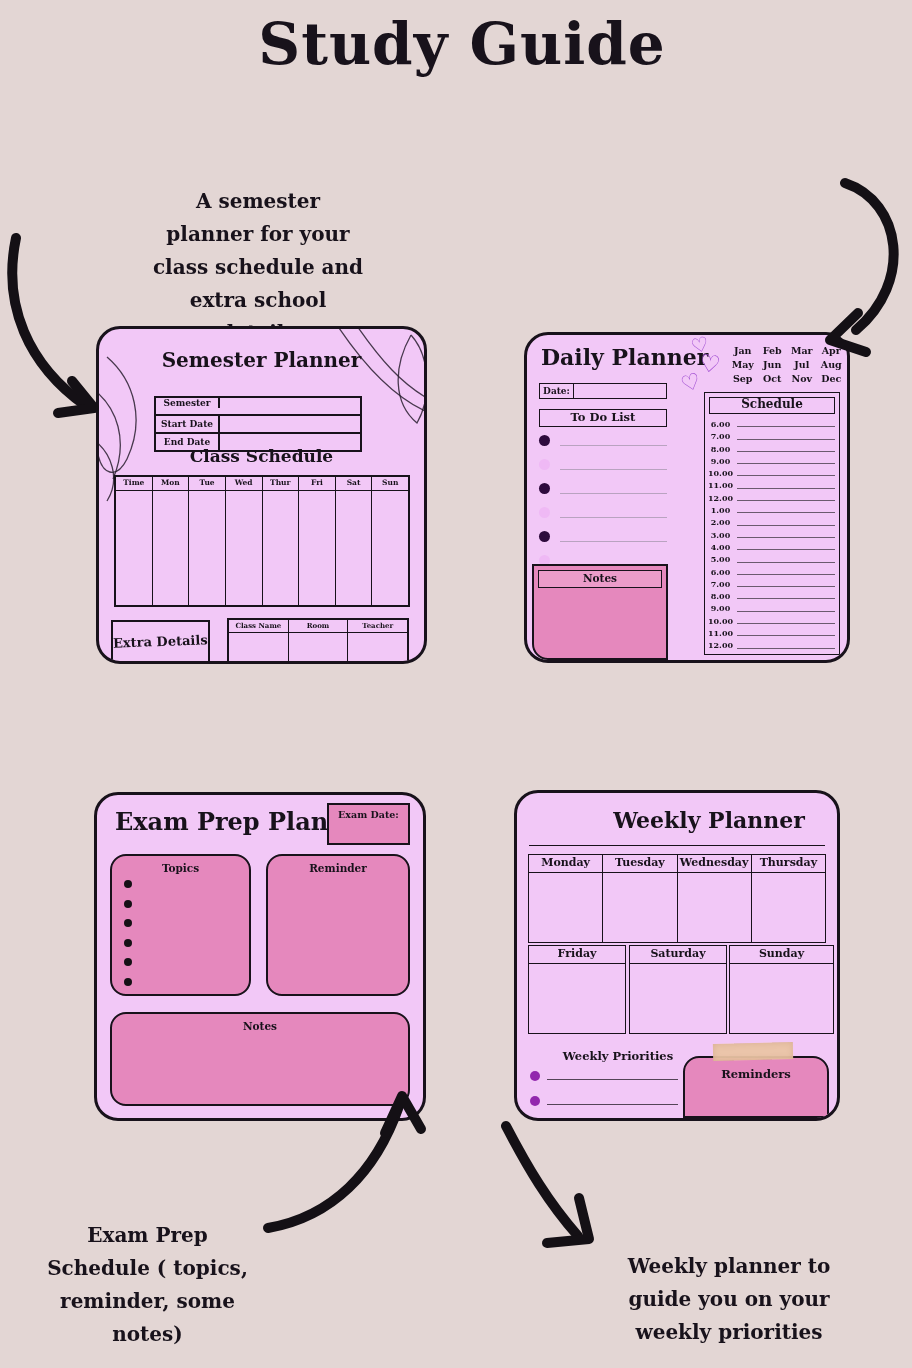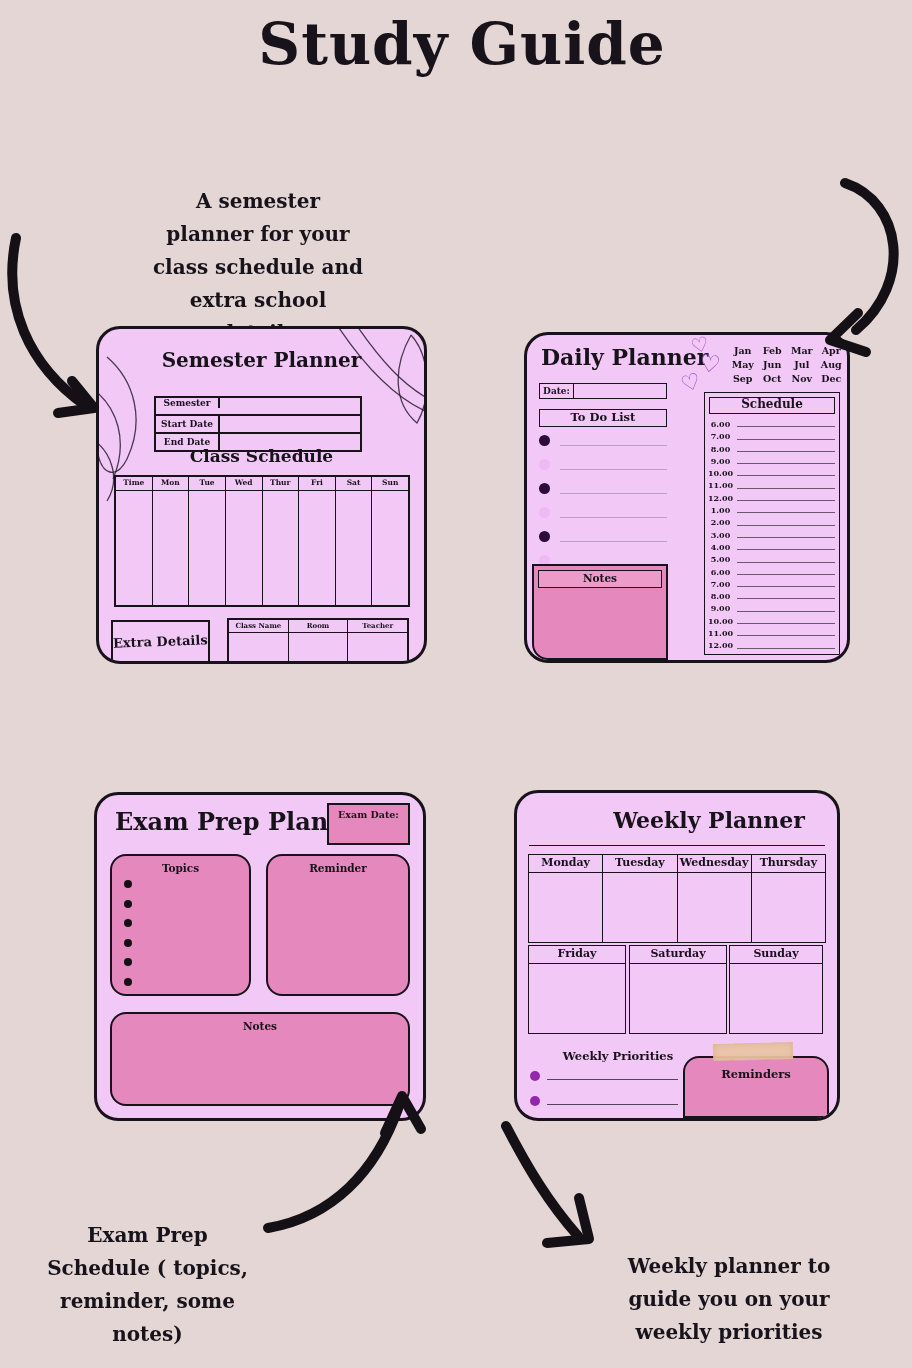--- a/index.html
+++ b/index.html
@@ -135,21 +135,21 @@
                     font-size:11px; font-weight:600; line-height:15px; }
   .wg1-head > div:last-child { border-right:none; }
   .wg1-body { display:flex; flex:1; }
   .wg1-body > div { flex:1; border-right:1.7px solid var(--ink); }
   .wg1-body > div:last-child { border-right:none; }
   .wday-box { position:absolute; top:152px; height:89px; border:1.7px solid var(--ink); box-sizing:border-box; }
   .wday-head { height:17px; border-bottom:1.7px solid var(--ink); text-align:center;
                font-size:11px; font-weight:600; line-height:15px; }
   .box-friday   { left:11px;  width:98px; }
   .box-saturday { left:112px; width:98px; }
-  .box-sunday   { left:212px; width:94px; }
+  .box-sunday   { left:212px; width:105px; }
   .priorities-title { position:absolute; left:26px; top:256px; width:150px; text-align:center;
                       font-size:11.5px; font-weight:600; }
   .prio-row  { position:absolute; left:13px; width:148px; height:12px; }
   .prio-1 { top:277px; } .prio-2 { top:302px; }
   .prio-dot  { position:absolute; left:0; top:1px; width:10px; height:10px; border-radius:50%;
                background:var(--bullet_purple,#9227ad); }
   .prio-line { position:absolute; left:17px; right:0; top:9px; border-bottom:1.2px solid #544457; }
   .reminders-box { position:absolute; left:166px; top:263px; width:146px; height:62px;
                    background:var(--pink); border:2px solid var(--ink);
                    border-radius:16px 16px 0 0; box-sizing:border-box; text-align:center; }

